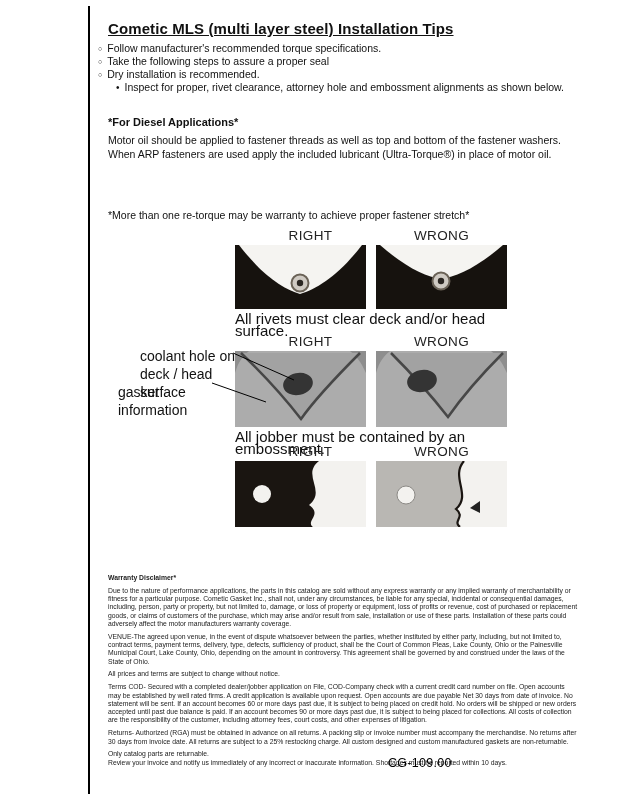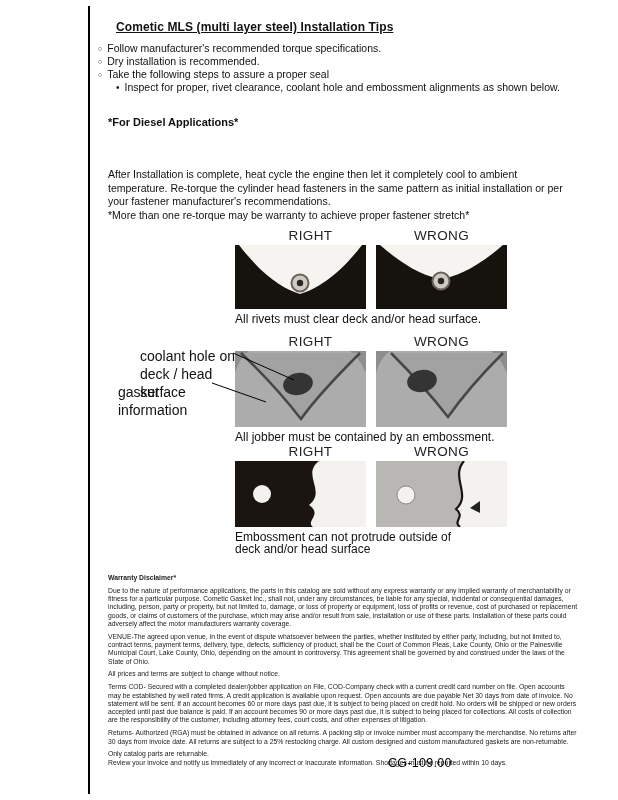--- a/index.html
+++ b/index.html
@@ -5,44 +5,43 @@
   html,body{margin:0;padding:0;background:#e8e8e8;}
   .page{
     position:relative;width:618px;height:800px;margin:0 auto;
     background:#ffffff;overflow:hidden;
     font-family:"Liberation Sans","DejaVu Sans",sans-serif;
     color:#111;
   }
   .left-rule{position:absolute;left:88px;top:6px;width:2px;height:788px;background:#000;}
   .title{
     position:absolute;left:108px;top:20px;
-    font-size:12px;font-weight:bold;text-decoration:underline;
+    font-size:15px;font-weight:bold;text-decoration:underline;
     letter-spacing:.1px;
-    margin-left:8px;
   }
   .tips{position:absolute;left:98px;top:42px;width:480px;font-size:10.5px;line-height:13px;}
   .bullet,.sub-bullet{display:flex;align-items:center;}
   .bullet::before{content:"○";font-size:7px;line-height:13px;margin-right:5px;margin-top:0px;}
   .sub-bullet{margin-left:18px;}
   .sub-bullet::before{content:"•";font-size:10px;line-height:13px;margin-right:5px;}
   .diesel-heading{position:absolute;left:108px;top:116px;font-size:11px;font-weight:bold;}
   .para{position:absolute;left:108px;width:470px;font-size:10.5px;line-height:13.5px;}
   .para1{top:134px;}
   .para2{top:168px;}
   .para3{top:209px;}
   .diagrams{position:absolute;left:235px;top:228px;width:272px;}
   .diag-row{position:absolute;left:0;width:272px;}
   .row1{top:0;}
   .row2{top:106px;}
   .row3{top:216px;}
   .hdr-row{display:flex;justify-content:flex-end;}
   .hdr{width:131px;text-align:center;font-size:13.5px;letter-spacing:.4px;color:#222;}
   .img-row{display:flex;gap:10px;margin-top:2px;}
   .img-row svg{display:block;}
-  .caption{margin-top:4px;font-size:12px;line-height:12px;width:270px;}
+  .caption{margin-top:4px;font-size:15px;line-height:12px;width:270px;}
   .row3 .caption{width:240px;}
   .side-label{position:absolute;font-size:14px;line-height:18px;color:#111;margin-top:8px;}
   .label-coolant{left:140px;top:339px;width:95px;}
   .label-emboss{left:118px;top:375px;width:100px;}
   .leader-overlay{position:absolute;left:0;top:0;pointer-events:none;}
   .legal{position:absolute;left:108px;top:574px;width:470px;font-size:6.8px;line-height:8.3px;color:#222;}
   .legal-heading{font-weight:bold;margin:0 0 3px 0;}
   .legal p{margin:0 0 4.5px 0;}
   .legal p.tight{margin:0;}
   .doc-code{position:absolute;left:388px;top:756px;font-size:12.5px;color:#000;letter-spacing:.3px;}
@@ -54,32 +53,32 @@
 
   <div class="left-rule"></div>
 
   <div class="title">Cometic MLS (multi layer steel) Installation Tips</div>
 
   <div class="tips">
     <div class="bullet">
         <span>Follow manufacturer's recommended torque specifications.</span>
       </div>
     <div class="bullet">
+        <span>Take the following steps to assure a proper seal</span>
+      </div>
+    <div class="bullet">
         <span>Dry installation is recommended.</span>
       </div>
-    <div class="bullet">
-        <span>Take the following steps to assure a proper seal</span>
-      </div>
     <div class="sub-bullet">
-        <span>Inspect for proper, rivet clearance, coolant hole and embossment alignments as shown below.</span>
+        <span>Inspect for proper, rivet clearance, attorney hole and embossment alignments as shown below.</span>
       </div>
   </div>
 
   <div class="diesel-heading">*For Diesel Applications*</div>
-  <div class="para para2">After Installation is complete, heat cycle the engine then let it completely cool to ambient temperature. Re-torque the cylinder head fasteners in the same pattern as initial installation or per your fastener manufacturer's recommendations.</div>
+  <div class="para para1">Motor oil should be applied to fastener threads as well as top and bottom of the fastener washers. When ARP fasteners are used apply the included lubricant (Ultra-Torque®) in place of motor oil.</div>
   <div class="para para3">*More than one re-torque may be warranty to achieve proper fastener stretch*</div>
 
   <div class="diagrams">
 
     <div class="diag-row row1">
       <div class="hdr-row">
         <div class="hdr">RIGHT</div>
         <div class="hdr">WRONG</div>
       </div>
       <div class="img-row">
@@ -135,21 +134,20 @@
           <circle cx="27" cy="33" r="9" fill="#f3f2ef"></circle>
         </svg>
         <svg width="131" height="66" viewBox="0 0 131 66">
           <rect width="131" height="66" fill="#f3f2ef"></rect>
           <path d="M0,0 L88,0 C74,16 96,34 80,48 C90,56 76,60 84,66 L0,66 Z" fill="#b9b7b3"></path>
           <path d="M88,0 C74,16 96,34 80,48 C90,56 76,60 84,66" fill="none" stroke="#1a1511" stroke-width="2.2"></path>
           <path d="M104,40 L94,47 L104,52 Z" fill="#222"></path>
           <circle cx="30" cy="34" r="9" fill="#f3f2ef" stroke="#8c8a86" stroke-width="1"></circle>
         </svg>
       </div>
-      <div class="caption">Embossment can not protrude outside of deck and/or head surface</div>
     </div>
 
   </div>
 
   <div class="side-label label-coolant">coolant hole on deck / head surface</div>
   <div class="side-label label-emboss">gasket information</div>
 
   <svg class="leader-overlay" width="618" height="800" viewBox="0 0 618 800">
     <line x1="233" y1="353" x2="294" y2="380" stroke="#000" stroke-width="1"></line>
     <line x1="212" y1="383" x2="266" y2="402" stroke="#000" stroke-width="1"></line>

